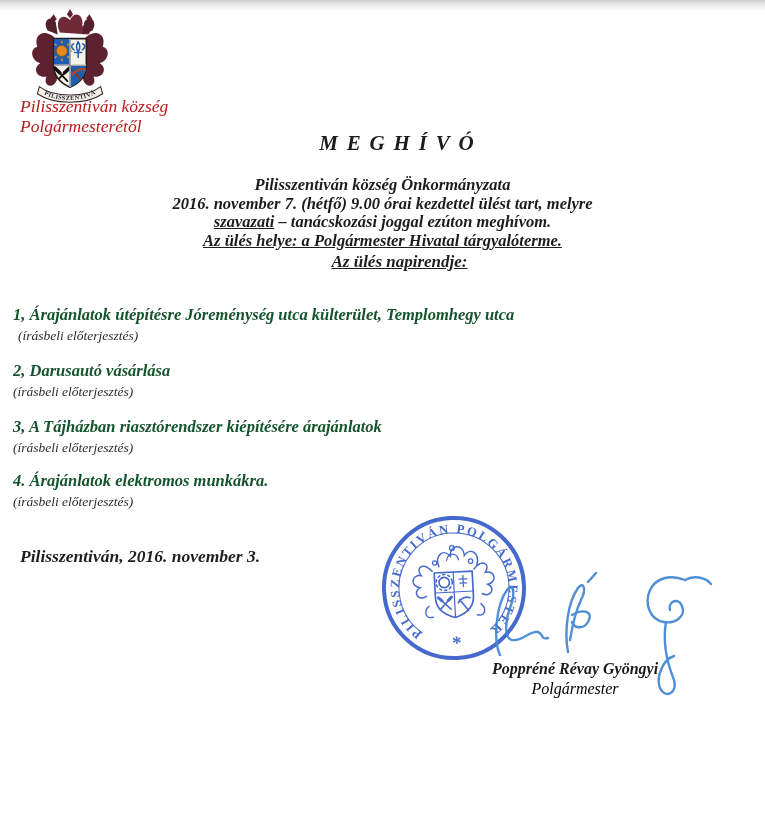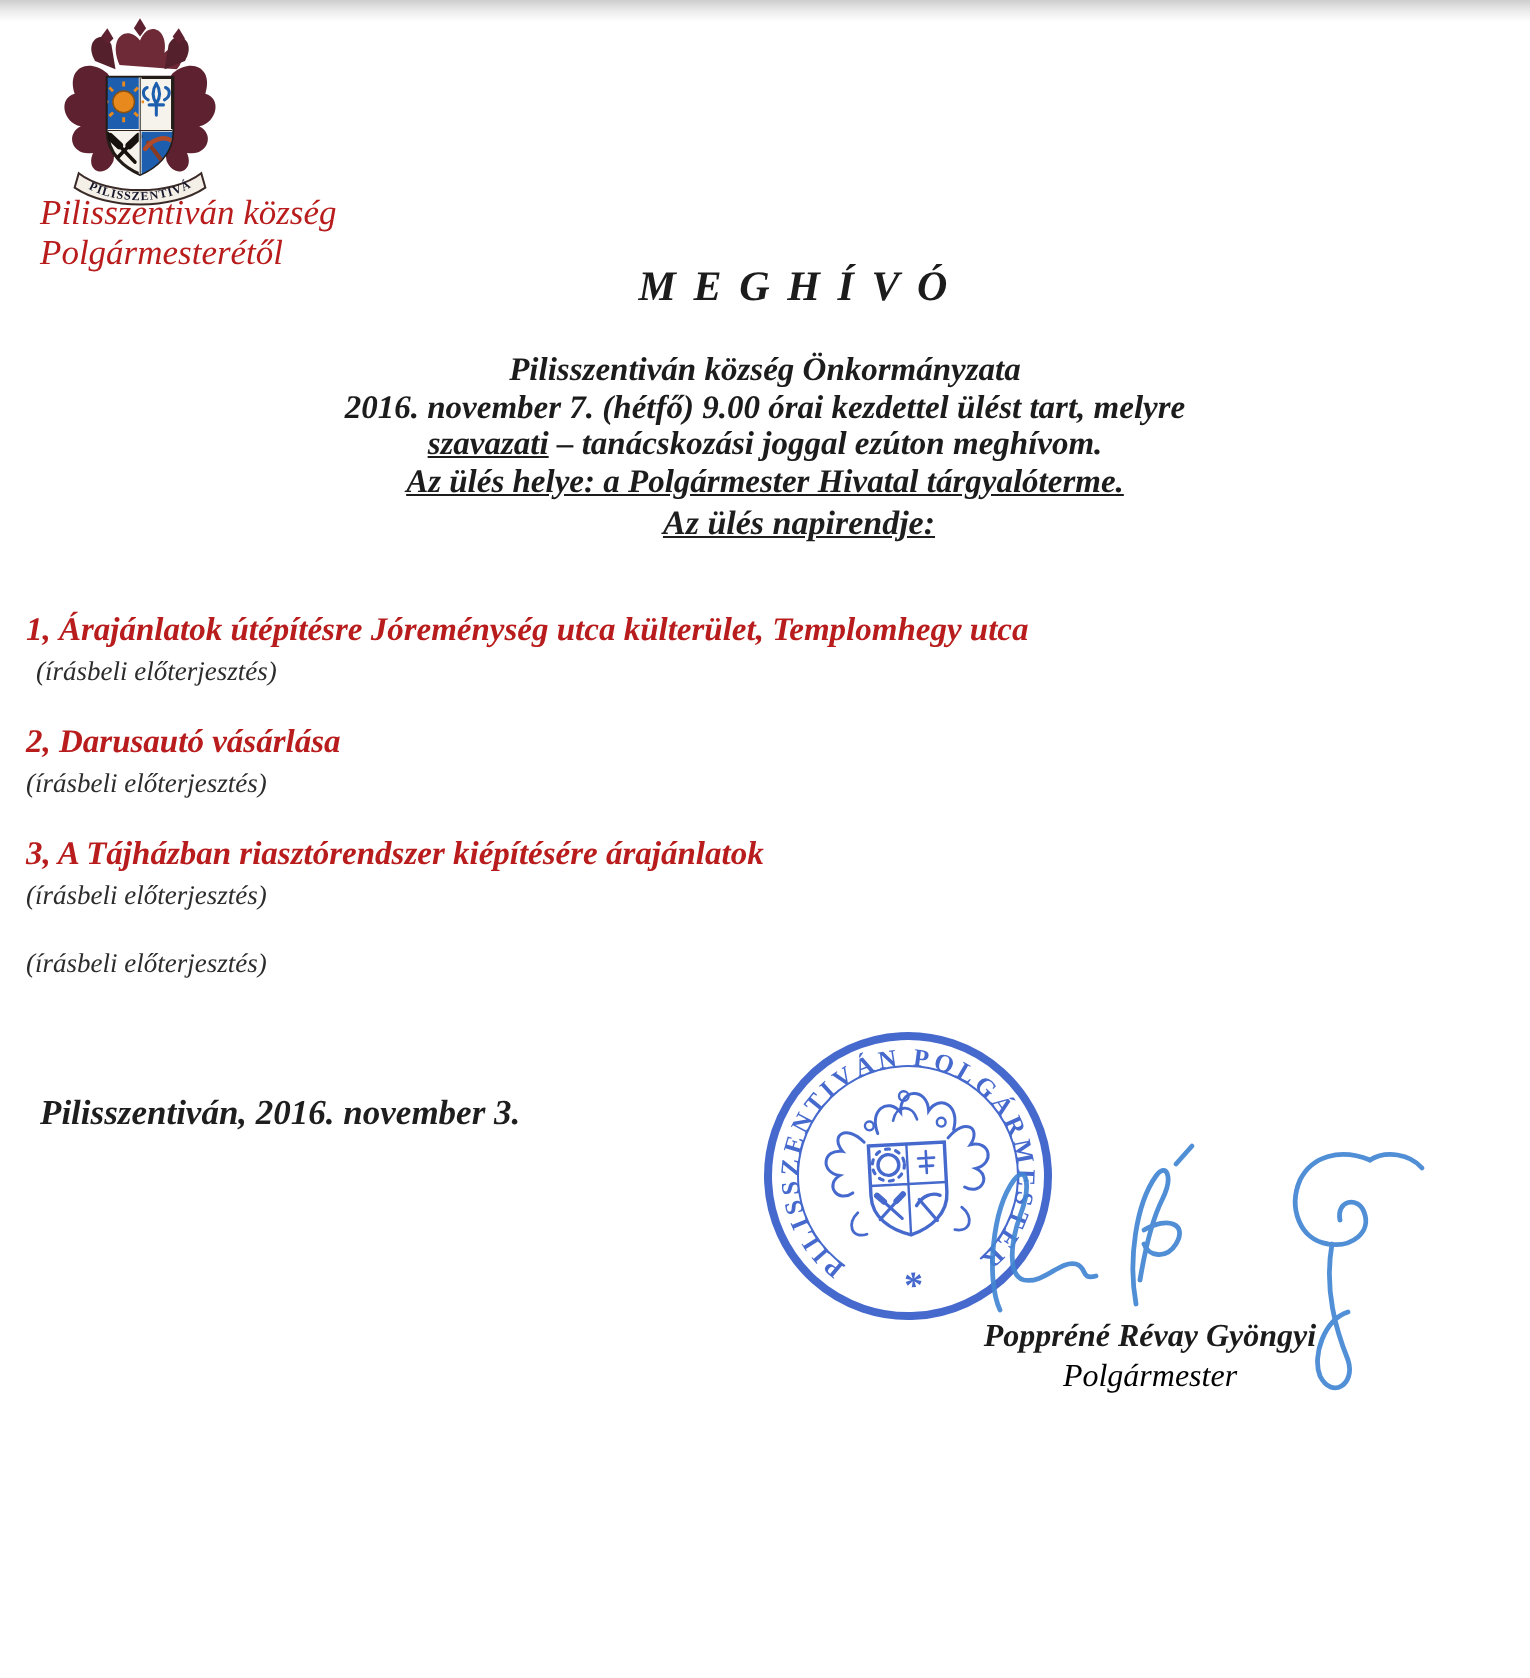--- a/index.html
+++ b/index.html
@@ -22,21 +22,21 @@
     letter-spacing:0.42em; text-indent:0.42em; color:#1c1c1c;margin-left:28px;
   }
   .head-line { font-size:16.5px; font-weight:bold; font-style:italic; line-height:18.5px; color:#1c1c1c; }
   .head-line.first { margin-top:20px; }
   .u { text-decoration:underline; }
   .agenda-head {
     position:absolute; left:17px; top:252px; width:765px; text-align:center;
     font-size:17px; font-weight:bold; font-style:italic; text-decoration:underline;
   }
   .item { position:absolute; left:13px; width:740px; }
-  .item .t { font-size:16.5px; font-weight:bold; font-style:italic; color:#b91c1c; }
+  .item .t { font-size:16.5px; font-weight:bold; font-style:italic; color:#14532d; }
   .item .n { font-size:13.5px; font-style:italic; color:#2c2c2c; margin-top:3px; }
   .item.i1 { top:305px; } .item.i1 .n { margin-left:5px; }
   .item.i2 { top:361px; }
   .item.i3 { top:417px; }
   .item.i4 { top:471px; }
   .date-line { position:absolute; left:20px; top:546px; font-size:17.5px; font-weight:bold; font-style:italic; }
   .stamp { position:absolute; left:378px; top:510px; width:152px; height:156px; transform:rotate(-3deg); opacity:0.93; }
   .sig-block { position:absolute; left:464px; top:660px; width:222px; text-align:center; }
   .sig-name { font-size:16px; font-weight:bold; font-style:italic; color:#1b1b1b; }
   .sig-title { font-size:16px; font-weight:normal; font-style:italic; color:#000000; margin-top:2px; }
@@ -130,20 +130,21 @@
   </div>
   <div class="item i2">
     <div class="t">2, Darusautó vásárlása</div>
     <div class="n">(írásbeli előterjesztés)</div>
   </div>
   <div class="item i3">
     <div class="t">3, A Tájházban riasztórendszer kiépítésére árajánlatok</div>
     <div class="n">(írásbeli előterjesztés)</div>
   </div>
   <div class="item i4">
+    <div class="t">4. Árajánlatok elektromos munkákra.</div>
     <div class="n">(írásbeli előterjesztés)</div>
   </div>
 
   <div class="date-line">Pilisszentiván, 2016. november 3.</div>
 
   <svg class="stamp" viewBox="0 0 152 156" aria-hidden="true">
     <g stroke="#2e55c7" fill="none" opacity="0.95">
       <circle cx="76" cy="78" r="70" stroke-width="4"></circle>
       <path id="ringPath" d="M 42.1 121.3 A 55 55 0 1 1 109.9 121.3" fill="none"></path>
       <text font-size="12.6" font-weight="bold" fill="#2e55c7" stroke="none" letter-spacing="2.1" font-family="Liberation Serif, DejaVu Serif, serif">

